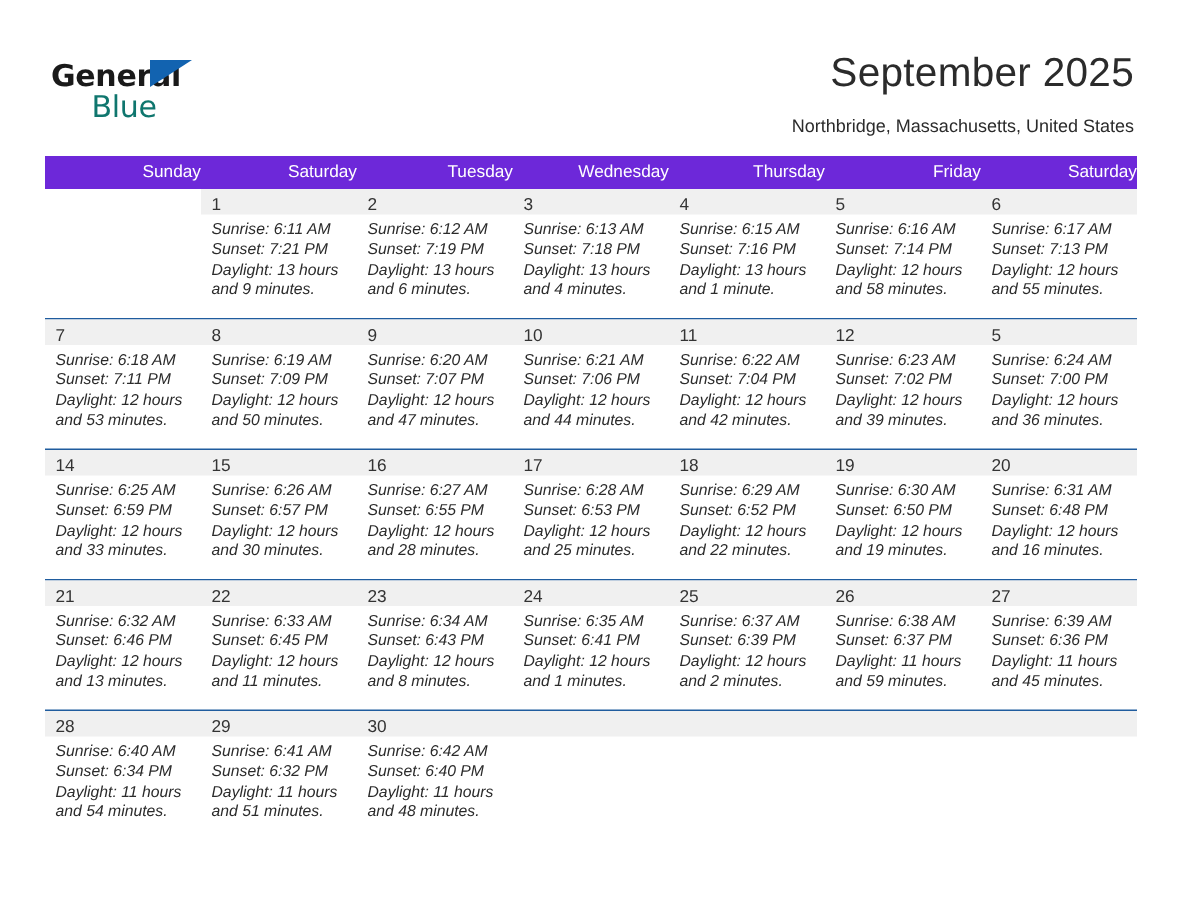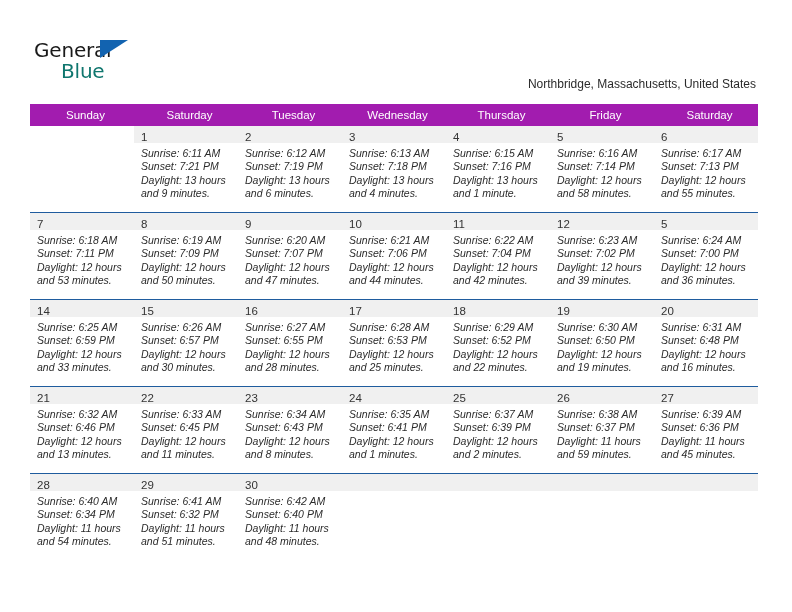--- a/index.html
+++ b/index.html
@@ -37,21 +37,21 @@
     height: 46px;
   }
   .logo-general {
     position: absolute;
     left: 0;
     top: 0;
     font-size: 20px;
     letter-spacing: -0.2px;
     color: #1a1a1a;
     font-family: "DejaVu Sans", sans-serif;
-    font-weight: 400;
+    font-weight: 700;
   }
   .logo-triangle {
     position: absolute;
     left: 66px;
     top: 2px;
     width: 0;
     height: 0;
     border-left: 28px solid #1263b0;
     border-bottom: 18px solid transparent;
   }
@@ -90,25 +90,25 @@
   
   .calendar {
     position: absolute;
     left: 30px;
     top: 104px;
     width: 728px;
     border-collapse: collapse;
     table-layout: fixed;
   }
   .calendar th {
-    background: #a21caf;
+    background: #6d28d9;
     color: #ffffff;
     font-size: 11.5px;
     font-weight: 400;
-    text-align: center;
+    text-align: right;
     padding: 5px 0 5px 7px;
     height: 11px;
     border: none;
   }
   .calendar td {
     vertical-align: top;
     padding: 0;
     border: none;
     height: 86px;
     width: 104px;
@@ -151,20 +151,21 @@
 <body>
 
 <div class="page">
 
   <div class="header">
     <div class="logo">
       <span class="logo-general">General</span>
       <span class="logo-triangle"></span>
       <span class="logo-blue">Blue</span>
     </div>
+    <div class="title">September 2025</div>
     <div class="subtitle">Northbridge, Massachusetts, United States</div>
   </div>
 
   <table class="calendar">
     <thead>
       <tr>
         <th>Sunday</th>
         <th>Saturday</th>
         <th>Tuesday</th>
         <th>Wednesday</th>

